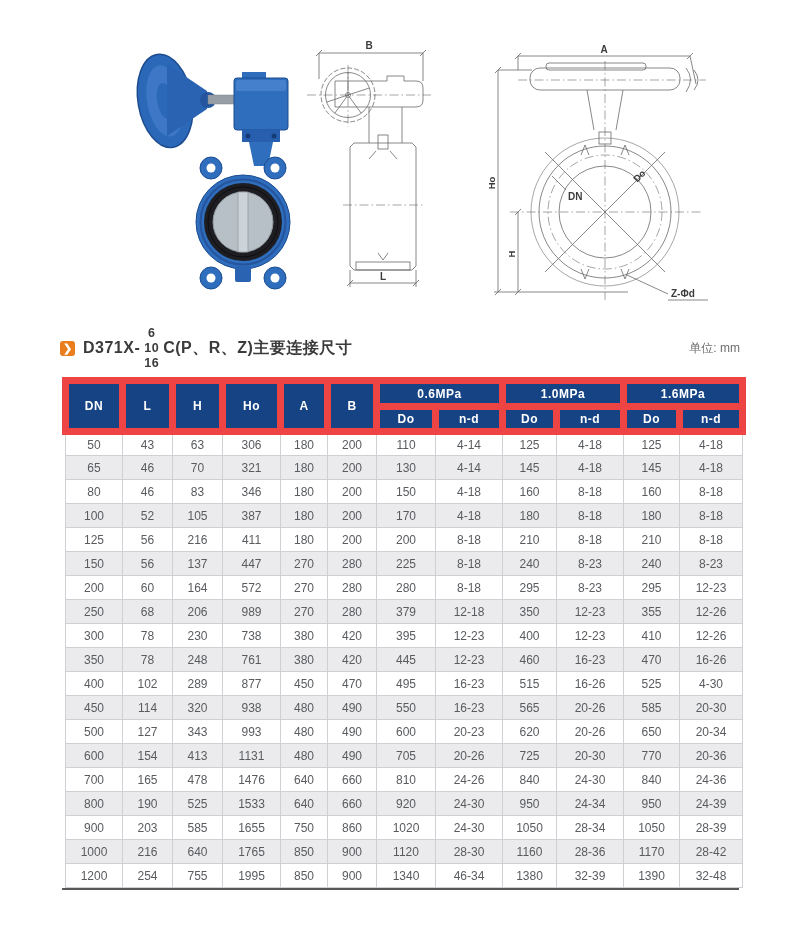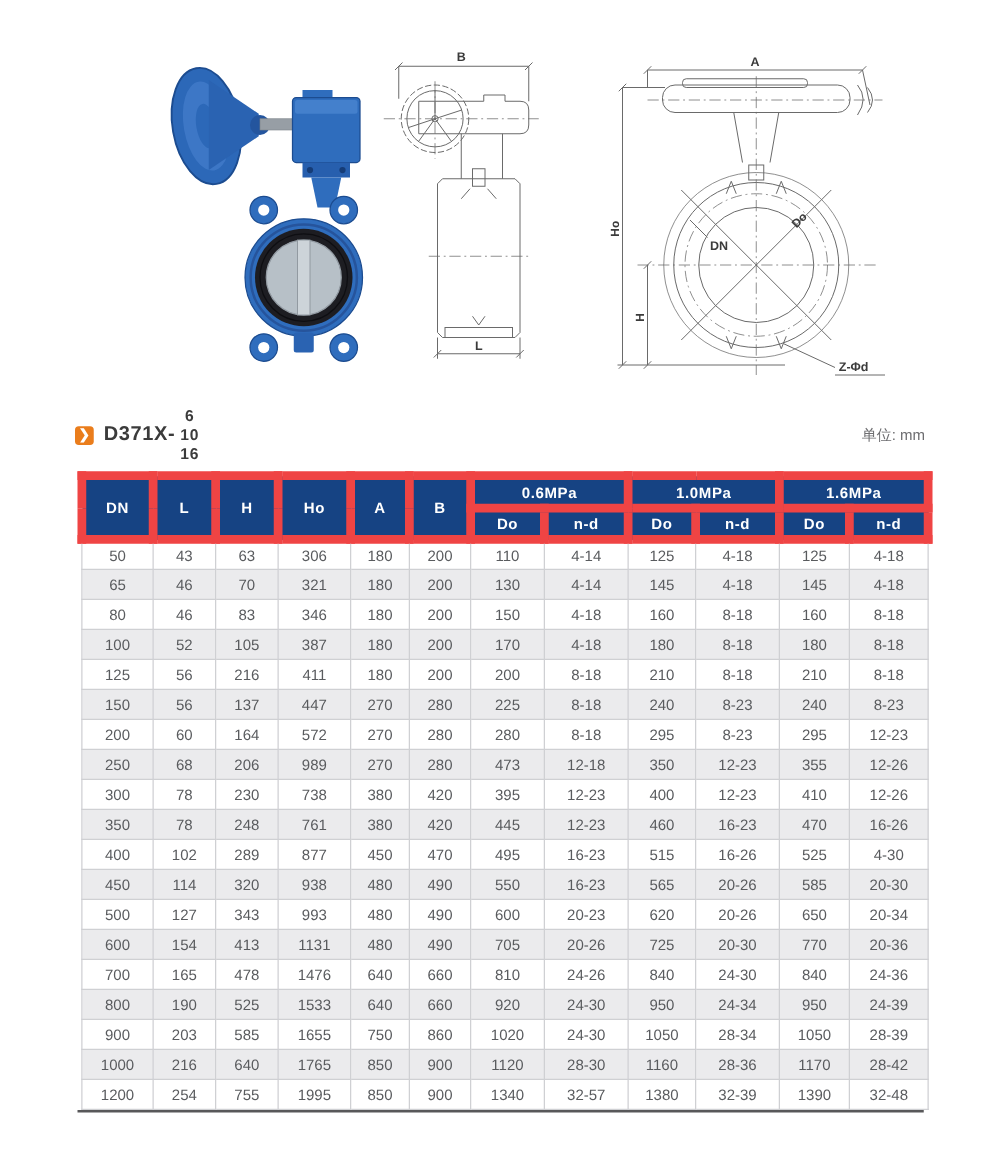--- a/index.html
+++ b/index.html
@@ -190,20 +190,21 @@
 
   <div class="title-row">
     <span class="marker">❯</span>
     <div class="title">
       <span>D371X-</span>
       <span class="stack">
         <span>6</span>
         <span>10</span>
         <span>16</span>
       </span>
+      <span>C(P、R、Z)主要连接尺寸</span>
     </div>
     <span class="units">单位: mm</span>
   </div>
 
   <div class="table-wrap">
     <table>
       <colgroup>
         <col style="width:57px">
           <col style="width:50px">
           <col style="width:50px">
@@ -337,21 +338,21 @@
             <td>295</td>
             <td>12-23</td>
           </tr>
           <tr class="alt">
             <td>250</td>
             <td>68</td>
             <td>206</td>
             <td>989</td>
             <td>270</td>
             <td>280</td>
-            <td>473</td>
+            <td>379</td>
             <td>12-18</td>
             <td>350</td>
             <td>12-23</td>
             <td>355</td>
             <td>12-26</td>
           </tr>
           <tr>
             <td>300</td>
             <td>78</td>
             <td>230</td>
@@ -492,21 +493,21 @@
             <td>28-42</td>
           </tr>
           <tr>
             <td>1200</td>
             <td>254</td>
             <td>755</td>
             <td>1995</td>
             <td>850</td>
             <td>900</td>
             <td>1340</td>
-            <td>32-57</td>
+            <td>46-34</td>
             <td>1380</td>
             <td>32-39</td>
             <td>1390</td>
             <td>32-48</td>
           </tr>
         </tbody>
     </table>
   </div>
 
 </div>

